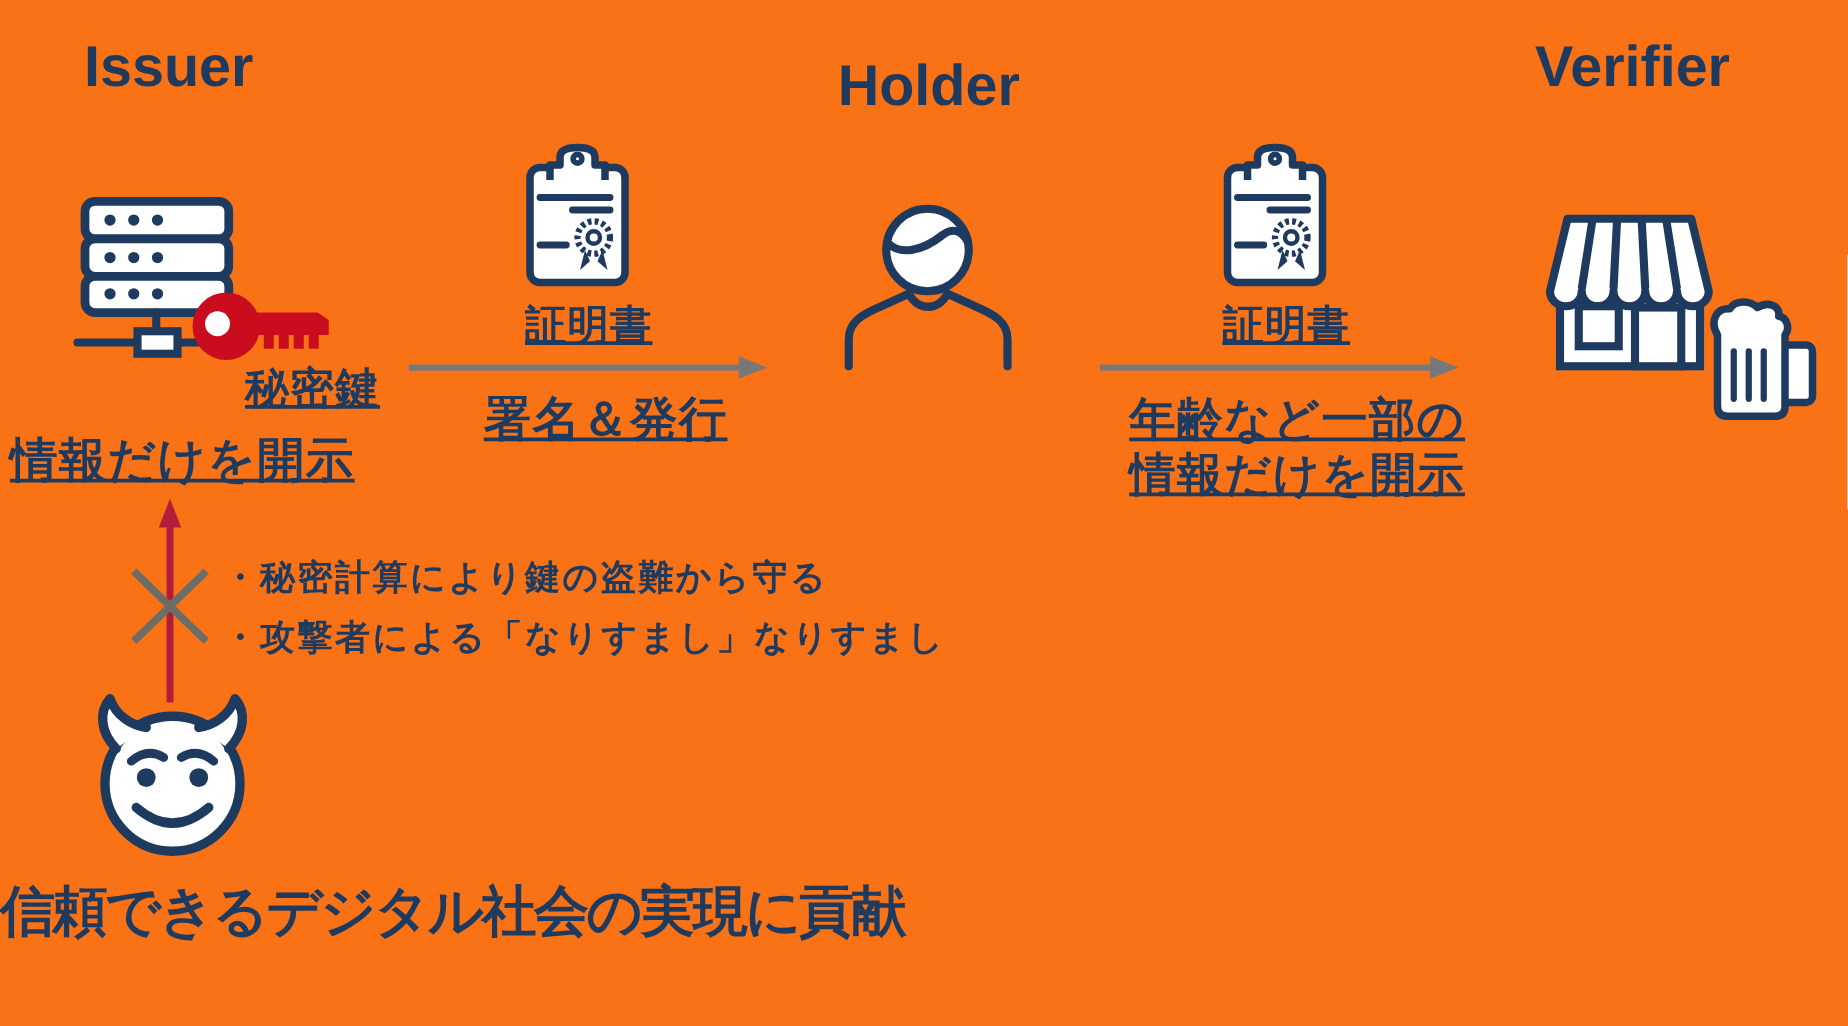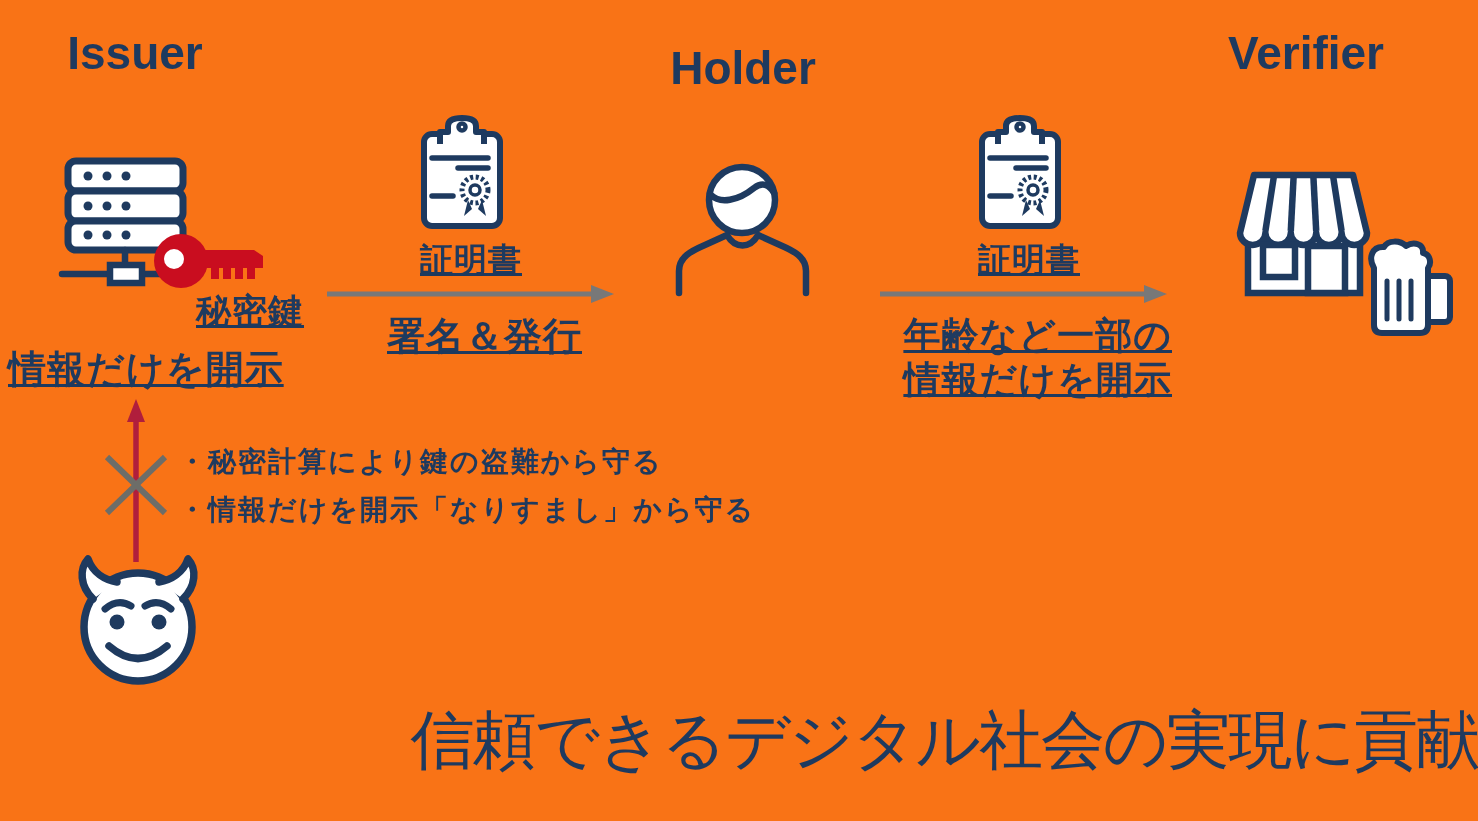--- a/index.html
+++ b/index.html
@@ -10,21 +10,21 @@
   .abs{position:absolute;}
   .role-title{font-size:46px;font-weight:bold;text-align:center;line-height:1;letter-spacing:0;}
   .jp{font-weight:bold;white-space:nowrap;}
   .center{text-align:right;text-decoration:underline;}
   .key-label{font-size:35px;line-height:1;letter-spacing:1px;}
   .env-label{font-size:38px;line-height:1;letter-spacing:1px;}
   .cert-label{font-size:33px;line-height:1;letter-spacing:1px;}
   .action-label{font-size:38px;line-height:1;letter-spacing:1px;}
   .present-label{font-size:37px;line-height:44px;letter-spacing:1px;}
   .bullet-line{font-size:28px;line-height:48px;letter-spacing:2px;}
-  .footer-title{font-size:64px;font-weight:normal;text-align:right;line-height:1;letter-spacing:-2px;white-space:nowrap;}
+  .footer-title{font-size:44px;font-weight:bold;text-align:left;line-height:1;letter-spacing:-2px;white-space:nowrap;}
   svg{display:block;overflow:visible;}
 </style>
 </head>
 <body>
 
 <div class="canvas">
 
   <div class="abs role-title" style="left:35px;top:30px;width:200px;">Issuer</div>
   <div class="abs role-title" style="left:643px;top:45px;width:200px;">Holder</div>
   <div class="abs role-title" style="left:1206px;top:30px;width:200px;">Verifier</div>
@@ -175,18 +175,18 @@
       <path d="M107 45 C 120 32 121 15 112 5 C 107 19 95 26 83 28" fill="#ffffff" stroke="#1e3a5f" stroke-width="7.5" stroke-linecap="round" stroke-linejoin="round"></path>
       <path d="M29 55 Q 42 44 55 52" fill="none" stroke="#1e3a5f" stroke-width="7" stroke-linecap="round"></path>
       <path d="M69 52 Q 82 44 95 55" fill="none" stroke="#1e3a5f" stroke-width="7" stroke-linecap="round"></path>
       <circle cx="41" cy="68" r="7.5" fill="#1e3a5f"></circle>
       <circle cx="83" cy="68" r="7.5" fill="#1e3a5f"></circle>
       <path d="M33 92 Q 62 117 91 92" fill="none" stroke="#1e3a5f" stroke-width="7.5" stroke-linecap="round"></path>
     </svg>
   </div>
   <div class="abs jp" style="left:178px;top:438px;">
     <div class="bullet-line">・秘密計算により鍵の盗難から守る</div>
-    <div class="bullet-line">・情報だけを開示「なりすまし」から守る</div>
+    <div class="bullet-line">・攻撃者による「なりすまし」なりすまし</div>
   </div>
 
   <div class="abs jp footer-title" style="left:0;right:0;top:708px;">信頼できるデジタル社会の実現に貢献</div>
 
 </div>
 
 </body></html>

